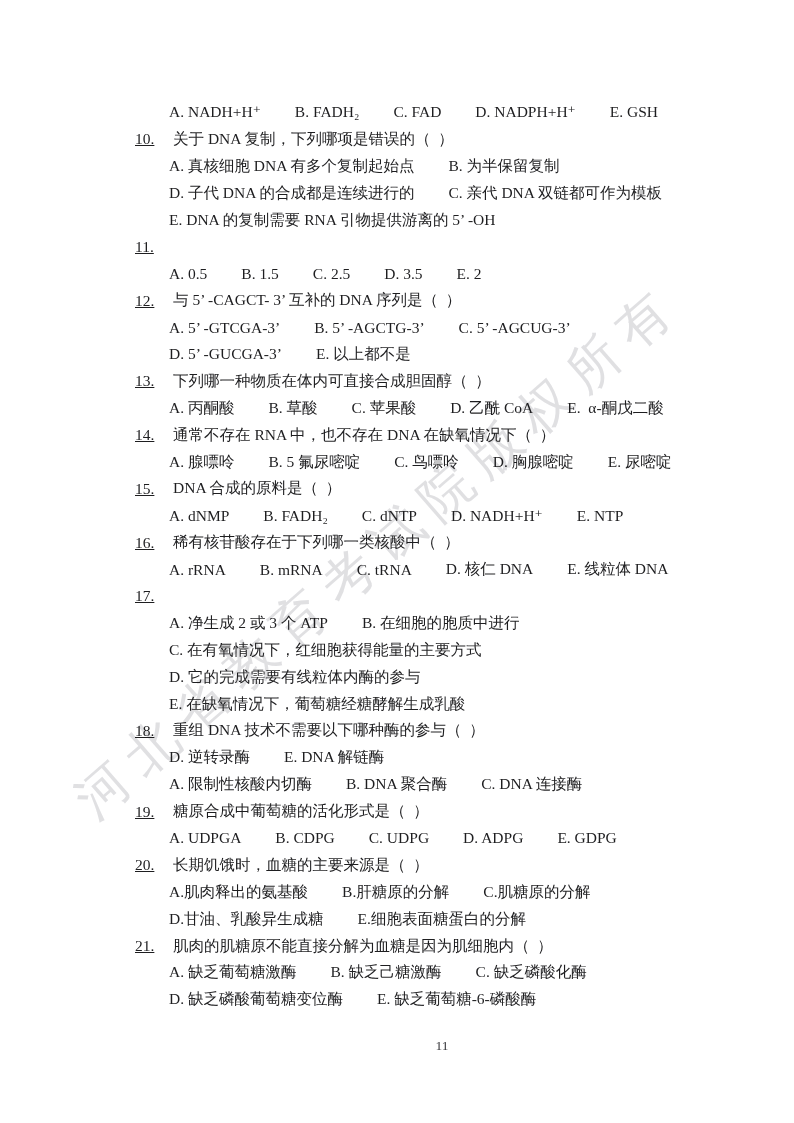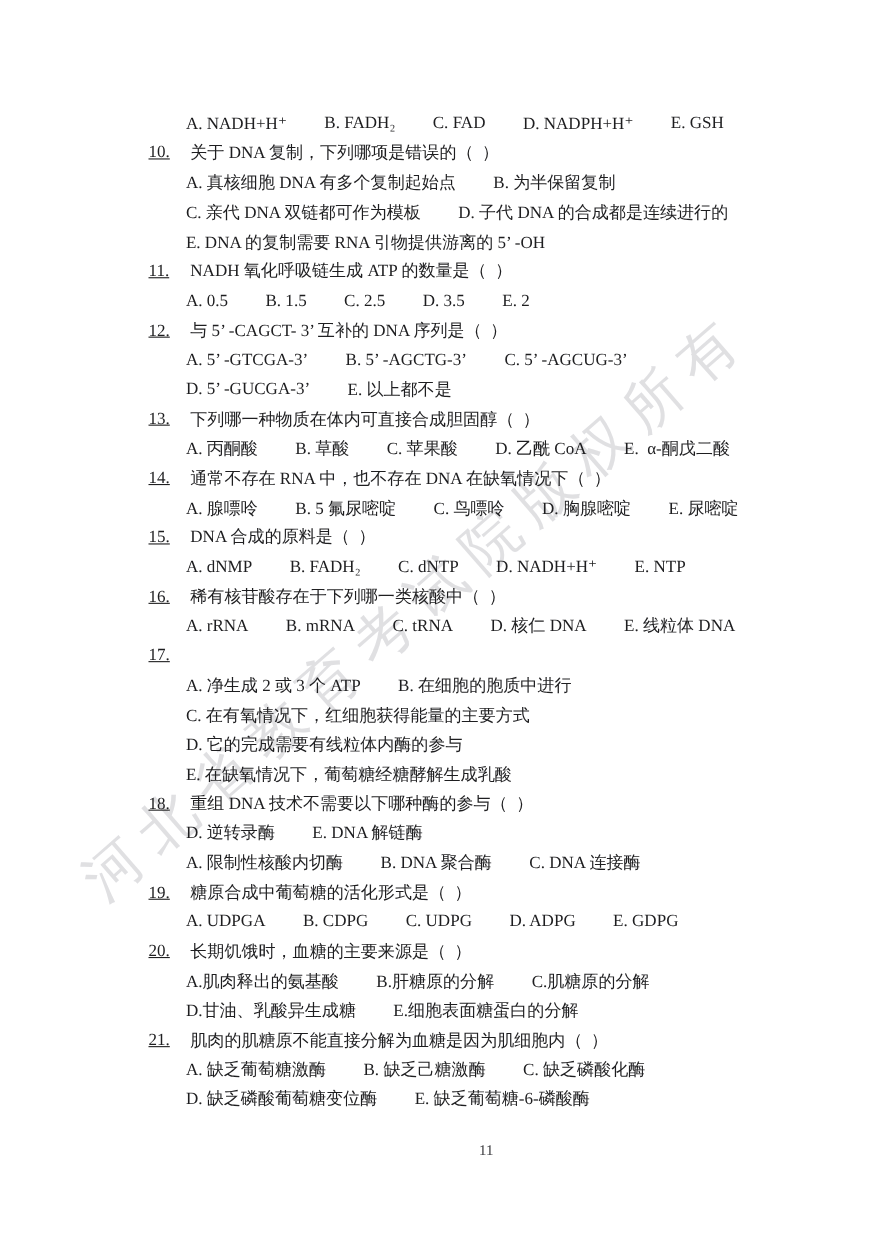--- a/index.html
+++ b/index.html
@@ -70,25 +70,25 @@
 <div class="page">
   <div class="watermark">河北省教育考试院版权所有</div>
 
   <div class="content">
       <div>
         <div class="line opts"><span class="opt">A. NADH+H⁺</span><span class="opt">B. FADH₂</span><span class="opt">C. FAD</span><span class="opt">D. NADPH+H⁺</span><span class="opt">E. GSH</span></div>
       </div>
       <div>
         <div class="line stem"><span class="qnum">10.</span><span class="qstem">关于 DNA 复制，下列哪项是错误的（  ）</span></div>
         <div class="line opts"><span class="opt">A. 真核细胞 DNA 有多个复制起始点</span><span class="opt">B. 为半保留复制</span></div>
-        <div class="line opts"><span class="opt">C. 亲代 DNA 双链都可作为模板</span><span class="opt">D. 子代 DNA 的合成都是连续进行的</span></div>
+        <div class="line opts"><span class="opt">D. 子代 DNA 的合成都是连续进行的</span><span class="opt">C. 亲代 DNA 双链都可作为模板</span></div>
         <div class="line opts"><span class="opt">E. DNA 的复制需要 RNA 引物提供游离的 5’ -OH</span></div>
       </div>
       <div>
-        <div class="line stem"><span class="qnum">11.</span><span class="qstem">NADH 氧化呼吸链生成 ATP 的数量是（  ）</span></div>
+        <div class="line stem"><span class="qnum">11.</span></div>
         <div class="line opts"><span class="opt">A. 0.5</span><span class="opt">B. 1.5</span><span class="opt">C. 2.5</span><span class="opt">D. 3.5</span><span class="opt">E. 2</span></div>
       </div>
       <div>
         <div class="line stem"><span class="qnum">12.</span><span class="qstem">与 5’ -CAGCT- 3’ 互补的 DNA 序列是（  ）</span></div>
         <div class="line opts"><span class="opt">A. 5’ -GTCGA-3’</span><span class="opt">B. 5’ -AGCTG-3’</span><span class="opt">C. 5’ -AGCUG-3’</span></div>
         <div class="line opts"><span class="opt">D. 5’ -GUCGA-3’</span><span class="opt">E. 以上都不是</span></div>
       </div>
       <div>
         <div class="line stem"><span class="qnum">13.</span><span class="qstem">下列哪一种物质在体内可直接合成胆固醇（  ）</span></div>
         <div class="line opts"><span class="opt">A. 丙酮酸</span><span class="opt">B. 草酸</span><span class="opt">C. 苹果酸</span><span class="opt">D. 乙酰 CoA</span><span class="opt">E.  α-酮戊二酸</span></div>

